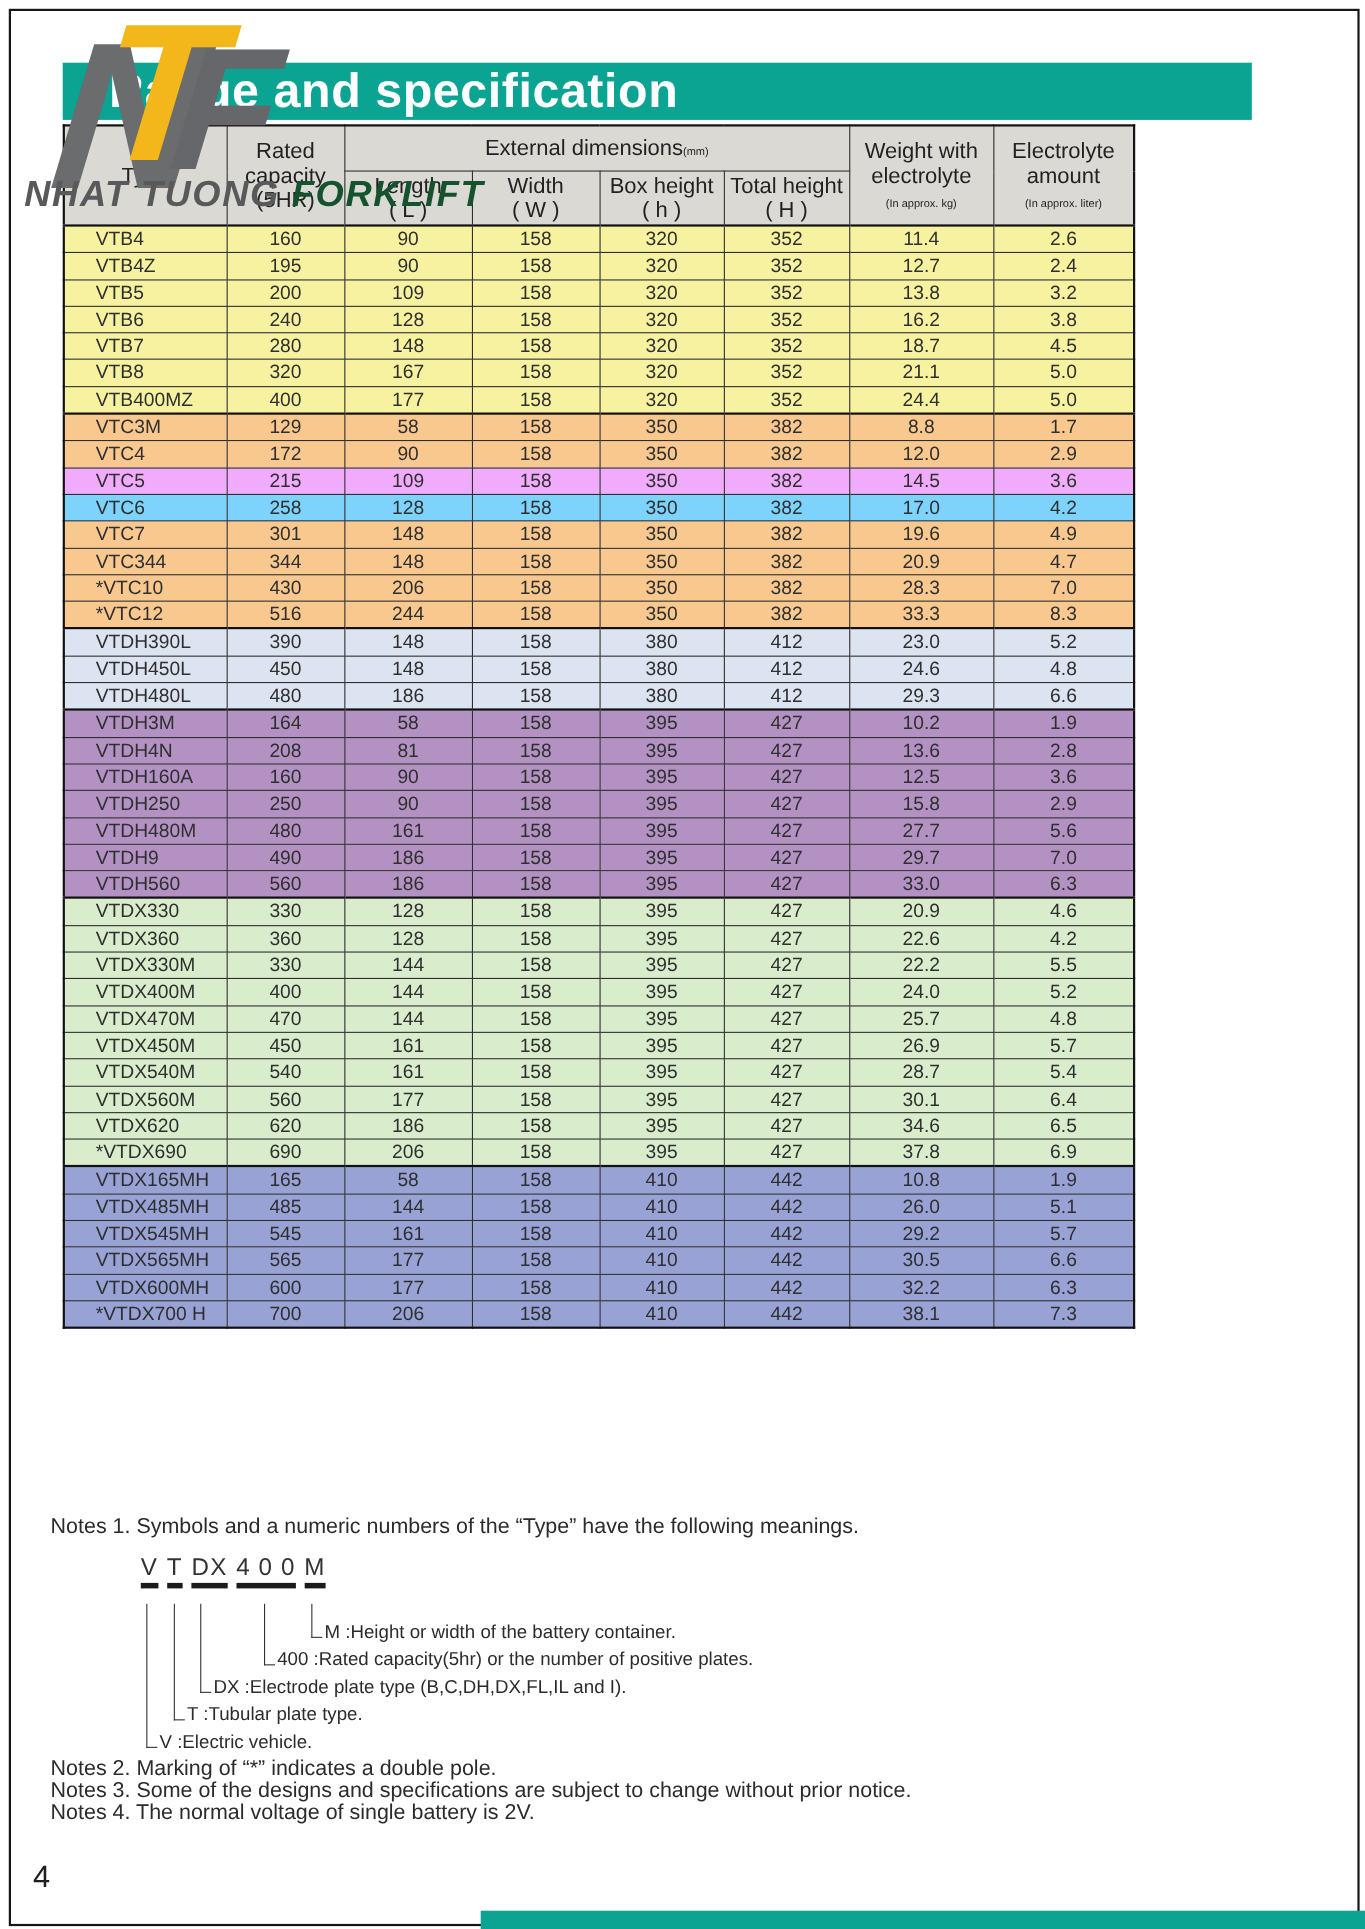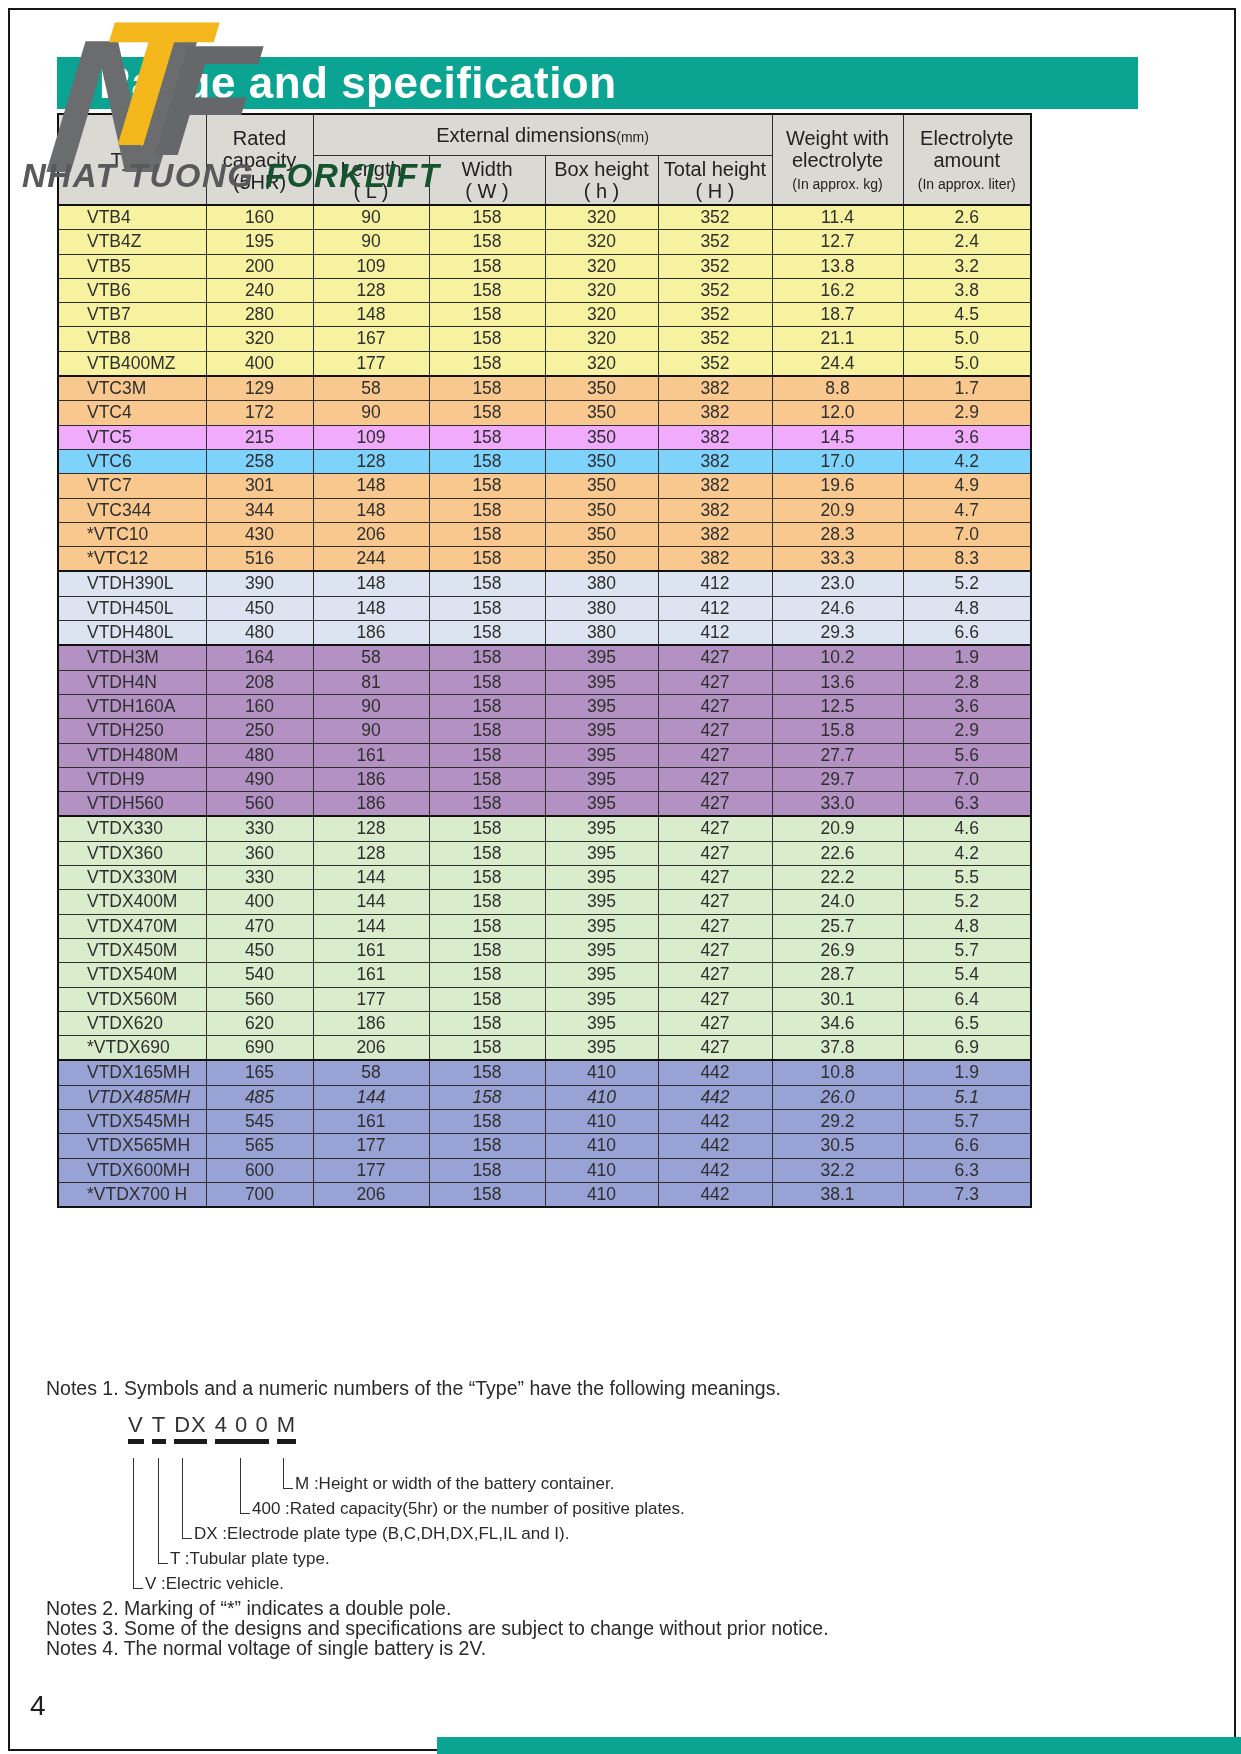--- a/index.html
+++ b/index.html
@@ -22,21 +22,21 @@
   .logo .text{position:absolute;left:2px;top:152px;font-size:33px;font-weight:bold;
               font-style:italic;letter-spacing:1.5px;white-space:nowrap;z-index:4;}
   .text .gray{color:#58595b;}
   .text .yellow{color:#14532d;}
   
   .spec{position:absolute;left:57px;top:113px;width:973px;border-collapse:collapse;
         table-layout:fixed;z-index:3;border:2.6px solid #111;}
   .spec th,.spec td{border:1.4px solid #2e2e2e;}
   .spec thead th{background:#dbd9d4;font-weight:normal;color:#222;
                  font-size:20px;line-height:1.1;vertical-align:middle;padding:2px 0;margin-top:40px;}
-  .spec thead .sub{font-size:14px;}
+  .spec thead .sub{font-size:10px;}
   .spec thead tr:last-child th{border-bottom:2.2px solid #111;}
   .spec tbody td{height:23.3px;line-height:23.3px;font-size:17.5px;color:#2f2f2f;
                  text-align:center;padding:0;white-space:nowrap;}
   .spec tbody td.t{text-align:left;padding-left:28px;margin-top:48px;}
   .spec tbody tr.group-start td{border-top:2.6px solid #111;}
   
   .notes{position:absolute;left:46px;top:1372px;width:1140px;font-size:19.5px;
          color:#2b2b2b;z-index:3;}
   .note-line{padding-top:6px;line-height:20px;margin:0;}
   .n234{padding-top:0;margin-top:0;}
@@ -483,21 +483,21 @@
         <tr class="group-start" style="background: rgb(152, 162, 213);">
           <td class="t">VTDX165MH</td>
           <td>165</td>
           <td>58</td>
           <td>158</td>
           <td>410</td>
           <td>442</td>
           <td>10.8</td>
           <td>1.9</td>
         </tr>
-        <tr style="background: rgb(152, 162, 213); font-style: italic;">
+        <tr style="background: rgb(152, 162, 213);">
           <td class="t">VTDX485MH</td>
           <td>485</td>
           <td>144</td>
           <td>158</td>
           <td>410</td>
           <td>442</td>
           <td>26.0</td>
           <td>5.1</td>
         </tr>
         <tr style="background: rgb(152, 162, 213);">

